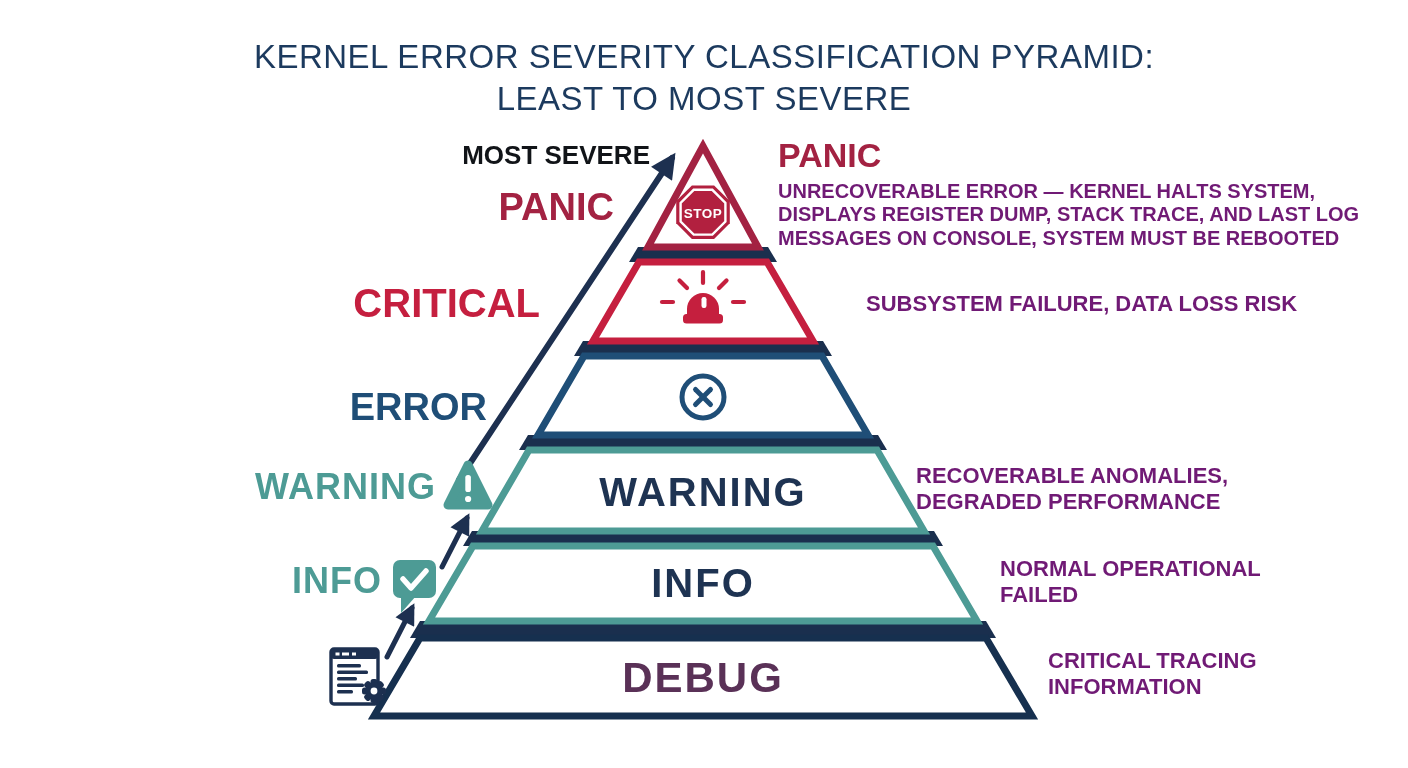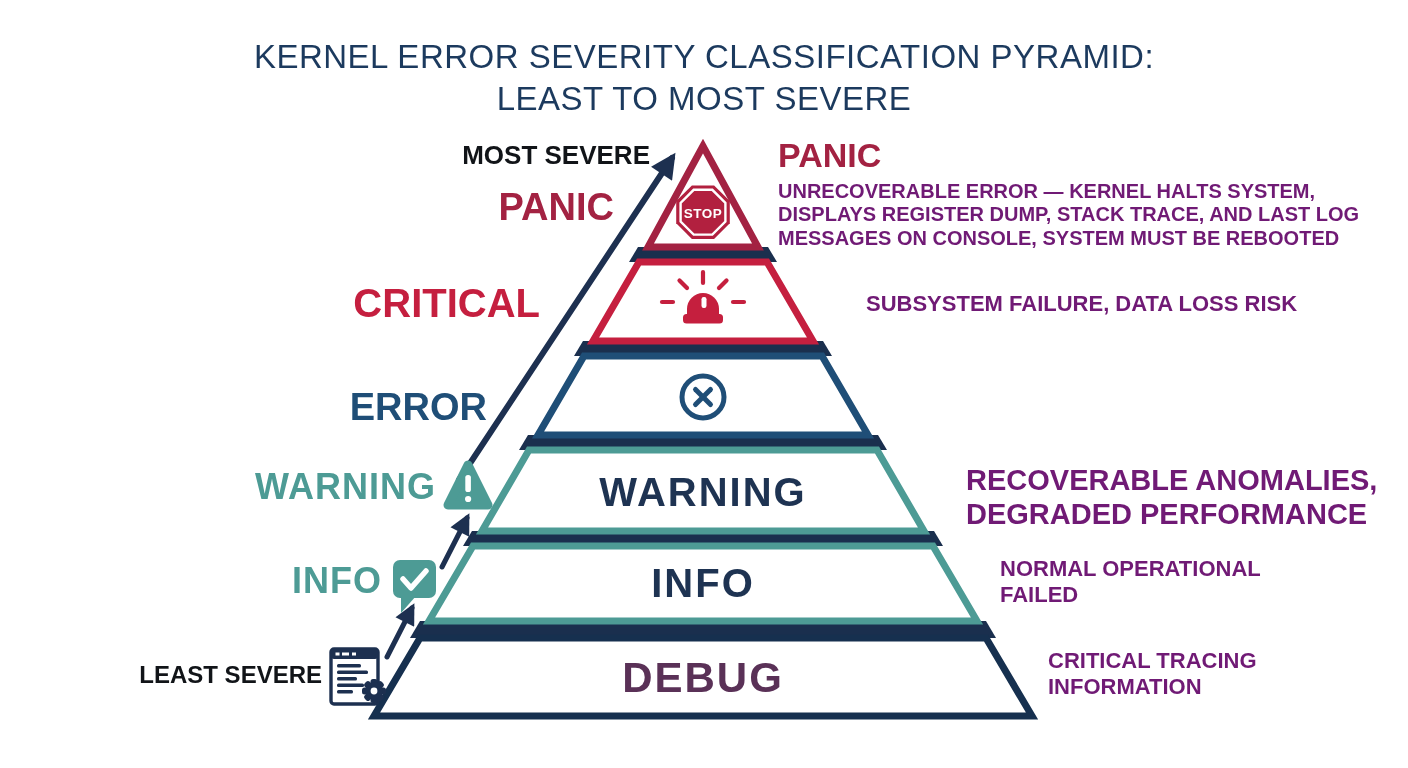--- a/index.html
+++ b/index.html
@@ -17,21 +17,21 @@
   .lbl-critical{right:868px;top:281px;font-size:40px;color:#c51f3f;}
   .lbl-error{right:921px;top:377px;font-size:38px;color:#1f4e77;margin-top:9px;}
   .lbl-warning{right:972px;top:466px;font-size:36px;color:#4d9b95;letter-spacing:1px;}
   .lbl-info{right:1026px;top:560px;font-size:36px;color:#4d9b95;letter-spacing:1px;}
   .lbl-least{right:1086px;top:661px;font-size:24px;color:#111418;}
   .desc{position:absolute;color:#701a75;font-weight:700;white-space:pre-line;line-height:1.18;}
   .desc-panic-title{position:absolute;left:778px;top:136px;color:#a32242;font-weight:800;font-size:34px;}
   .desc-panic{left:778px;top:180px;font-size:20px;line-height:1.17;}
   .desc-critical{left:866px;top:291px;font-size:22px;}
   .desc-error{left:884px;top:370px;font-size:22px;}
-  .desc-warning{left:966px;top:463px;font-size:29px;}
+  .desc-warning{left:916px;top:463px;font-size:22px;}
   .desc-info{left:1000px;top:556px;font-size:22px;}
   .desc-debug{left:1048px;top:648px;font-size:22px;}
   svg{position:absolute;left:0;top:0;}
   .seg{fill:#ffffff;stroke-width:7;stroke-linejoin:miter;}
   .seg-panic{stroke:#a32242;}
   .seg-critical{stroke:#c51f3f;}
   .seg-error{stroke:#1f4e77;}
   .seg-teal{stroke:#4d9b95;}
   .seg-debug{stroke:#16304f;}
   .band{fill:#1a2f4e;}
@@ -136,21 +136,20 @@
       </g>
     </g>
   </svg>
 
   <div class="lbl lbl-most">MOST SEVERE</div>
   <div class="lbl lbl-panic">PANIC</div>
   <div class="lbl lbl-critical">CRITICAL</div>
   <div class="lbl lbl-error">ERROR</div>
   <div class="lbl lbl-warning">WARNING</div>
   <div class="lbl lbl-info">INFO</div>
-  <div class="lbl lbl-least">LEAST SEVERE</div>
 
   <div class="desc-panic-title">PANIC</div>
   <div class="desc desc-panic">UNRECOVERABLE ERROR — KERNEL HALTS SYSTEM,
 DISPLAYS REGISTER DUMP, STACK TRACE, AND LAST LOG
 MESSAGES ON CONSOLE, SYSTEM MUST BE REBOOTED</div>
   <div class="desc desc-critical">SUBSYSTEM FAILURE, DATA LOSS RISK</div>
   <div class="desc desc-warning">RECOVERABLE ANOMALIES,
 DEGRADED PERFORMANCE</div>
   <div class="desc desc-info">NORMAL OPERATIONAL
 FAILED</div>

